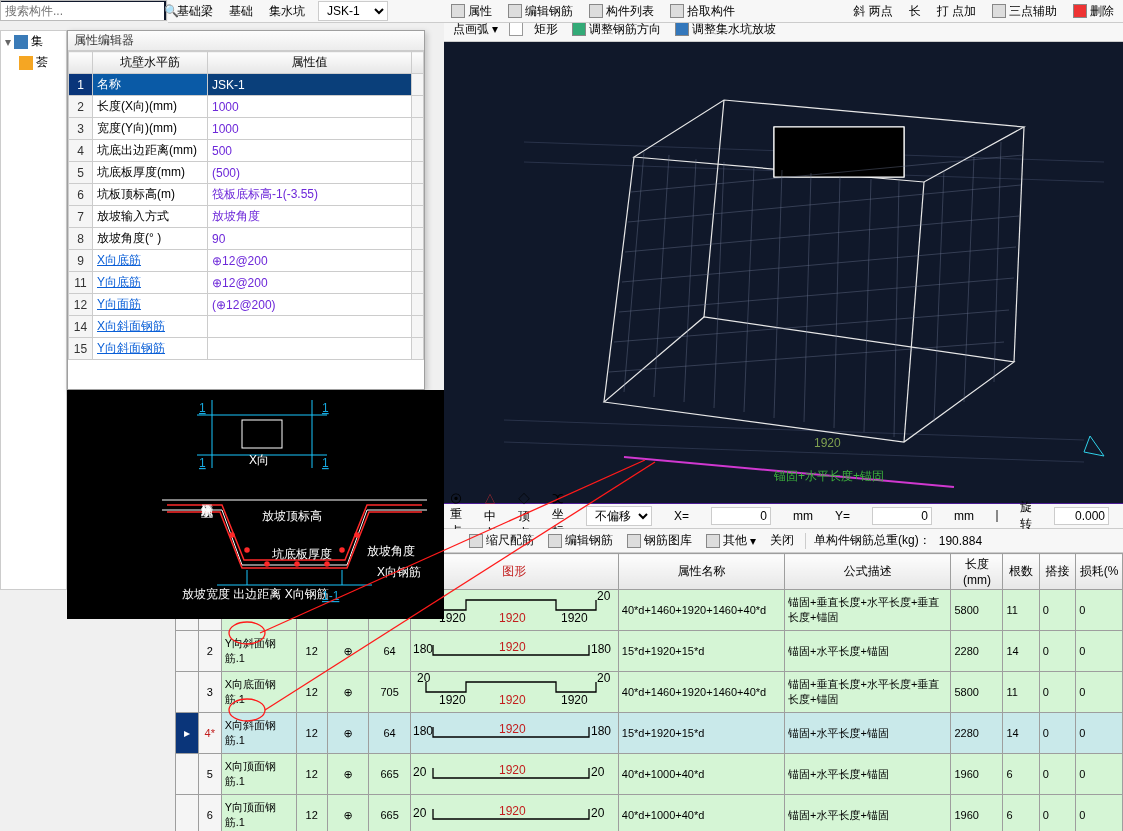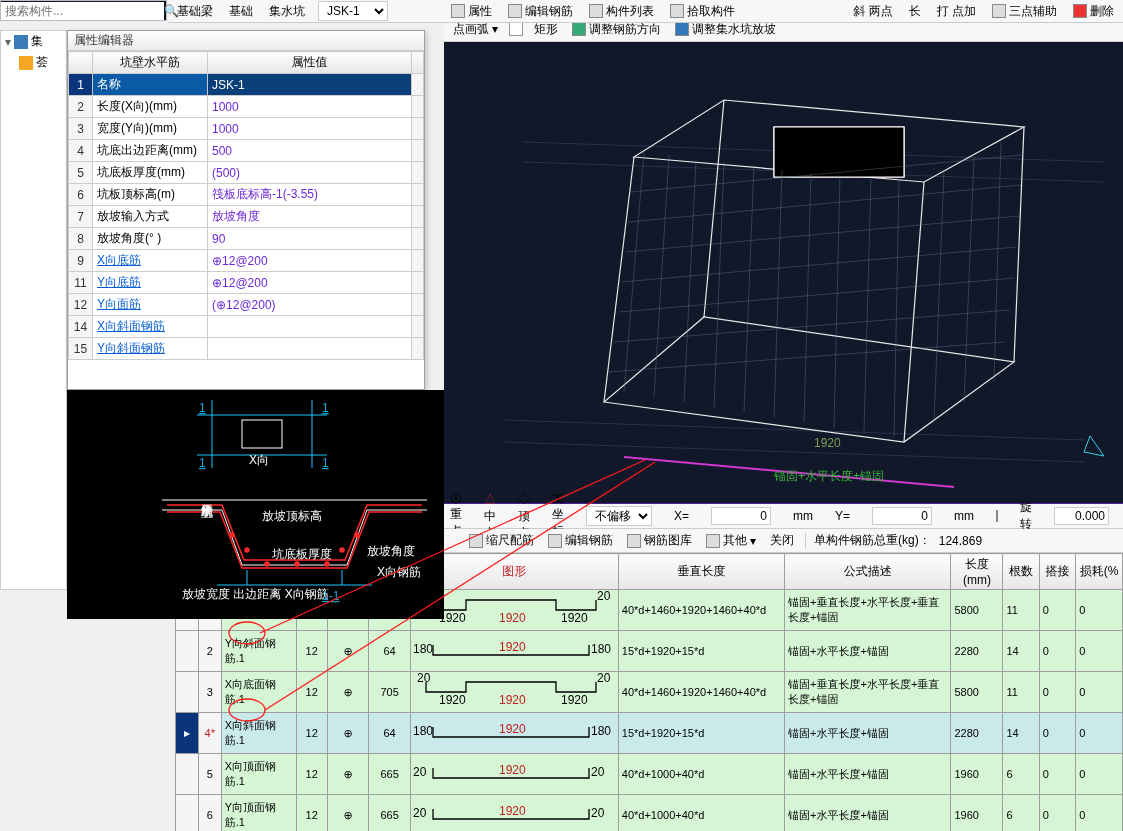--- a/index.html
+++ b/index.html
@@ -313,21 +313,21 @@
       <span>编辑钢筋</span>
     </span>
   <span class="tbitem">
       <span class="ico"></span>
       <span>钢筋图库</span>
     </span>
   <span class="tbitem"><span class="ico"></span><span>其他</span>▾</span>
   <span class="tbitem">关闭</span>
   <span style="border-left:1px solid #ccc;height:16px"></span>
   <span>单构件钢筋总重(kg)：</span>
-  <span>124.869</span>
+  <span>190.884</span>
 </div>
 
 <div class="preview2d">
   <svg viewBox="0 0 377 229">
     <g stroke="#19c7ff" stroke-width="1" fill="none">
       <line x1="130" y1="25" x2="260" y2="25"></line>
         <line x1="130" y1="65" x2="260" y2="65"></line>
       <line x1="145" y1="10" x2="145" y2="78"></line>
         <line x1="245" y1="10" x2="245" y2="78"></line>
     </g>
@@ -387,21 +387,21 @@
     </colgroup>
     <thead>
         <tr>
       <th></th>
           <th></th>
           <th></th>
           <th></th>
           <th></th>
           <th></th>
       <th style="color:#c21d1d">图形</th>
-      <th>垂直长度</th>
+      <th>属性名称</th>
       <th>公式描述</th>
       <th>长度(mm)</th>
       <th>根数</th>
       <th>搭接</th>
       <th>损耗(%</th>
     </tr>
       </thead>
     <tbody id="rebarBody">
         <tr>
           <td class="rownum"></td>

